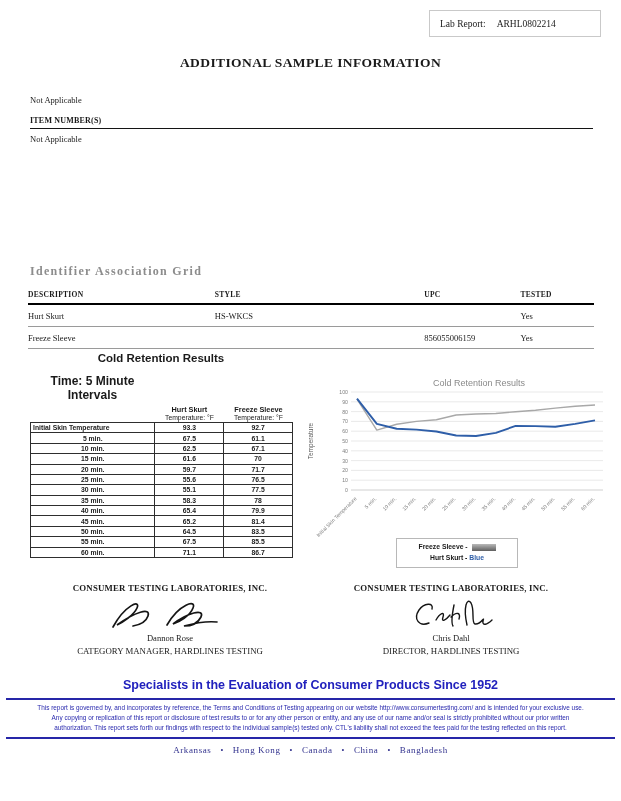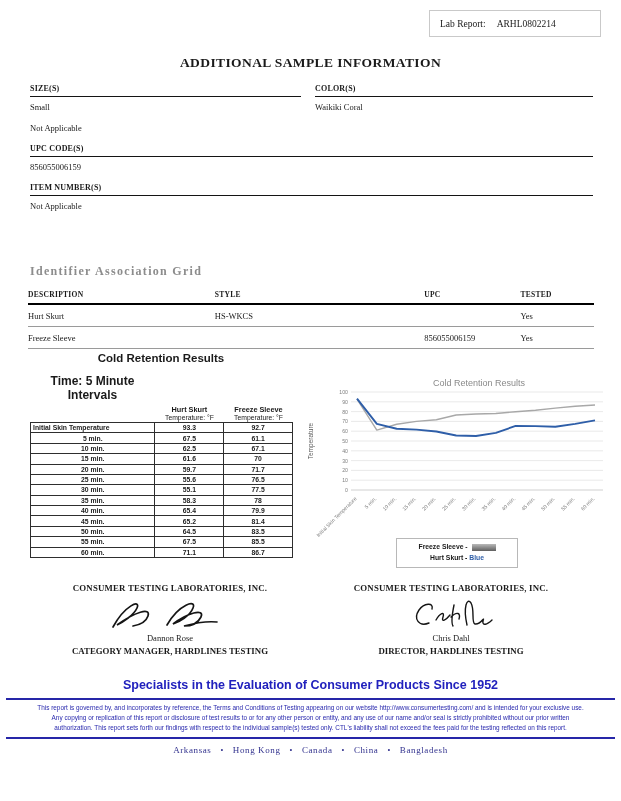--- a/index.html
+++ b/index.html
@@ -81,21 +81,21 @@
     background:linear-gradient(180deg,#b9b9b9,#5f5f5f); margin-left:2px;
   }
   .legend-blue { font-weight:bold; }
 
   
   .sigs { top:583px; left:35px; width:551px; display:flex; justify-content:space-between; }
   .sig { width:49%; text-align:center; }
   .sig-company { font-weight:bold; font-size:8.8px; letter-spacing:0.2px; }
   .sig-svg { display:block; margin:2px auto -4px; }
   .sig-name { font-size:8.5px; }
-  .sig-title { font-weight:bold; font-size:8.8px; margin-top:3px; }
+  .sig-title { font-weight:normal; font-size:8.8px; margin-top:3px; }
 
   
   .slogan {
     top:678px; left:0; width:100%; text-align:center;
     font-family:"Liberation Sans", sans-serif; font-weight:bold;
     font-size:12.5px; color:#2121bd;
   }
   .legal {
     top:698px; left:6px; width:609px;
     border-top:2px solid #2626a8; border-bottom:2px solid #2626a8;
@@ -112,36 +112,22 @@
 <body>
 
 <div class="abs lab-box">
   <span>Lab Report:</span>
   <span>ARHL0802214</span>
 </div>
 
 <div class="abs doc-title">ADDITIONAL SAMPLE INFORMATION</div>
 
 <div class="abs fields">
-  <div class="f-row">
-    <div class="f-col-l">
-      <div class="f-label">SIZE(S)</div>
-      <div class="f-value">Small</div>
-    </div>
-    <div class="f-col-r">
-      <div class="f-label">COLOR(S)</div>
-      <div class="f-value">Waikiki Coral</div>
-    </div>
-  </div>
   <div class="f-block">
     <div class="f-value">Not Applicable</div>
-  </div>
-  <div class="f-block">
-    <div class="f-label">UPC CODE(S)</div>
-    <div class="f-value">856055006159</div>
   </div>
   <div class="f-block">
     <div class="f-label">ITEM NUMBER(S)</div>
     <div class="f-value">Not Applicable</div>
   </div>
 </div>
 
 <div class="abs id-section">
   <div class="id-heading">Identifier Association Grid</div>
   <table class="id-table">

